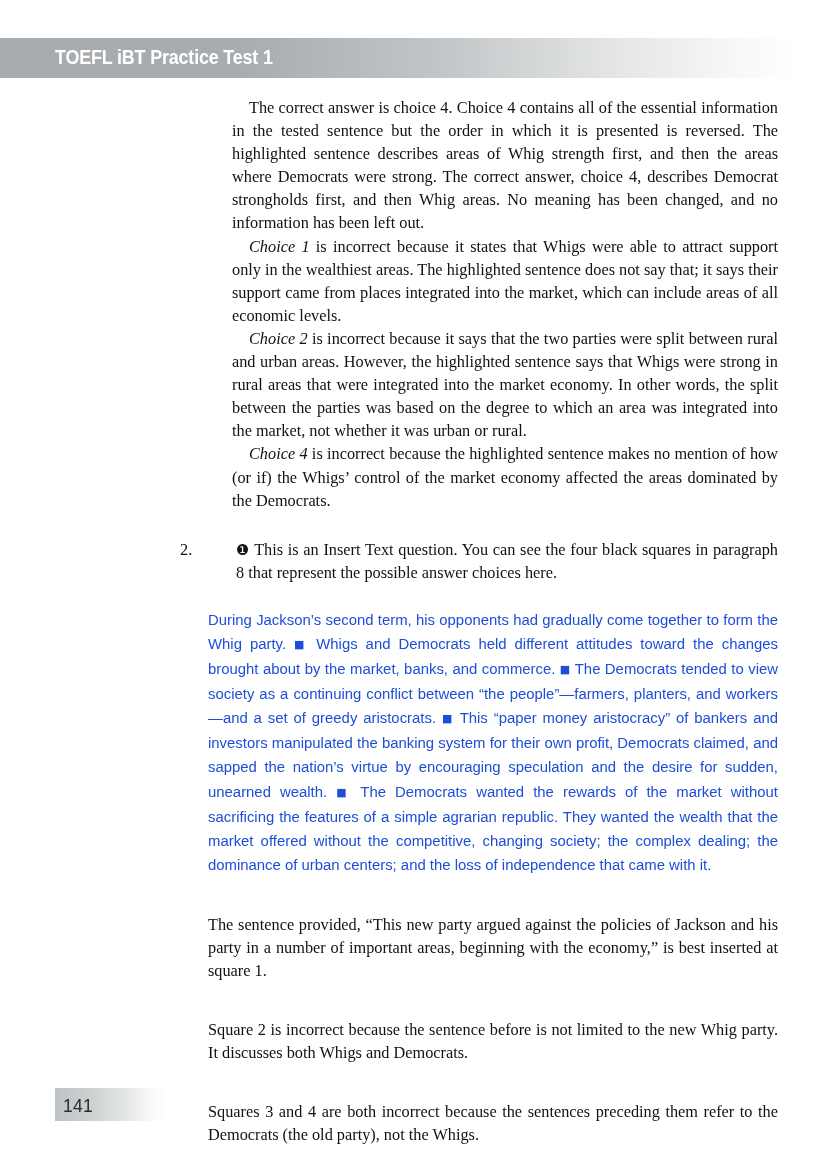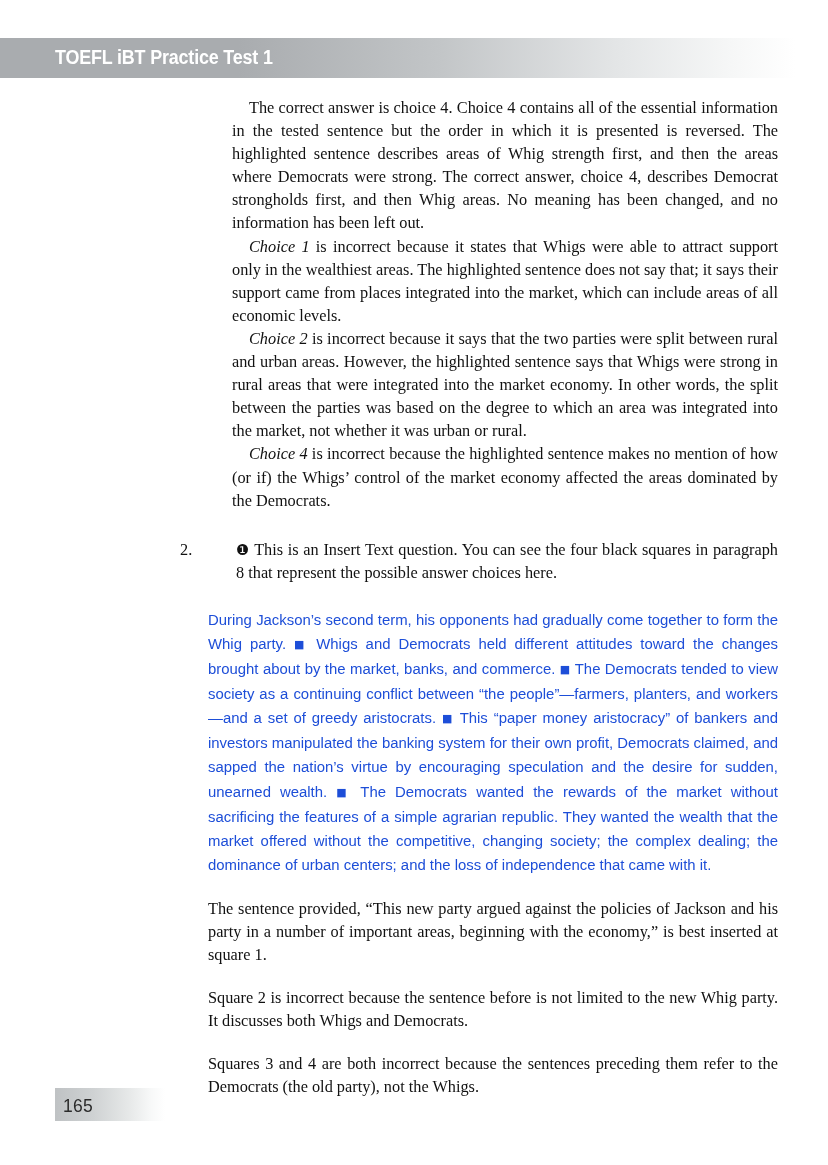--- a/index.html
+++ b/index.html
@@ -54,21 +54,21 @@
     margin: 0;
     font-family: "Liberation Serif", "DejaVu Serif", serif;
     font-size: 16.3px;
     line-height: 23.1px;
     text-align: justify;
     text-justify: inter-word;
     -webkit-hyphens: manual;
     hyphens: manual;
   }
   p.indent { text-indent: 17px; margin-left: 24px; }
-  p.gap-before { margin-top: 20px; }
+  p.gap-before { margin-top: 36px; }
 
   .ital { font-style: italic; }
 
   
   .qblock {
     position: relative;
     margin-top: 26px;
     padding-left: 28px;
   }
   .qnum {
@@ -155,13 +155,13 @@
   <p class="serif gap-before">The sentence provided, “This new party argued against the policies of Jackson and his party in a number of important areas, beginning with the economy,” is best inserted at square 1.</p>
 
 
   <p class="serif gap-before">Square 2 is incorrect because the sentence before is not limited to the new Whig party. It discusses both Whigs and Democrats.</p>
 
   <p class="serif gap-before">Squares 3 and 4 are both incorrect because the sentences preceding them refer to the Democrats (the old party), not the Whigs.</p>
 
 </div>
 
 <div id="folio-bar"></div>
-<div id="folio-number">165</div>
+<div id="folio-number">141</div>
 
 </body></html>

